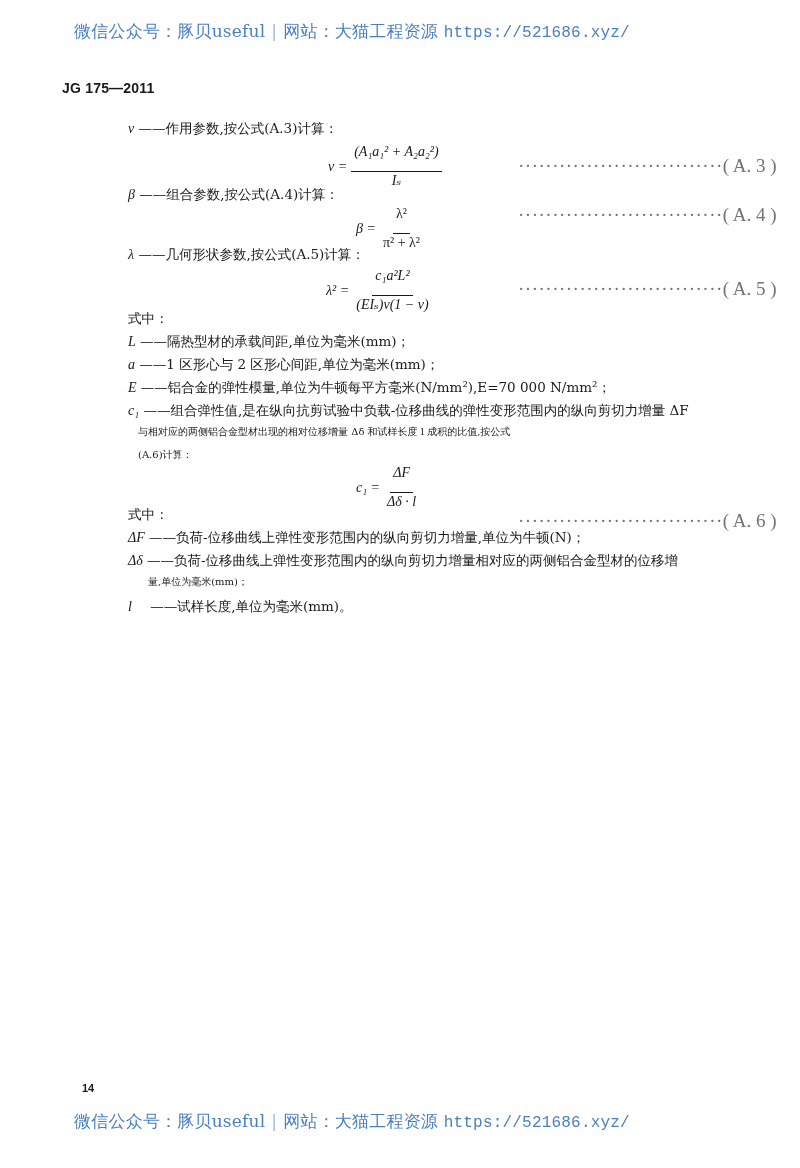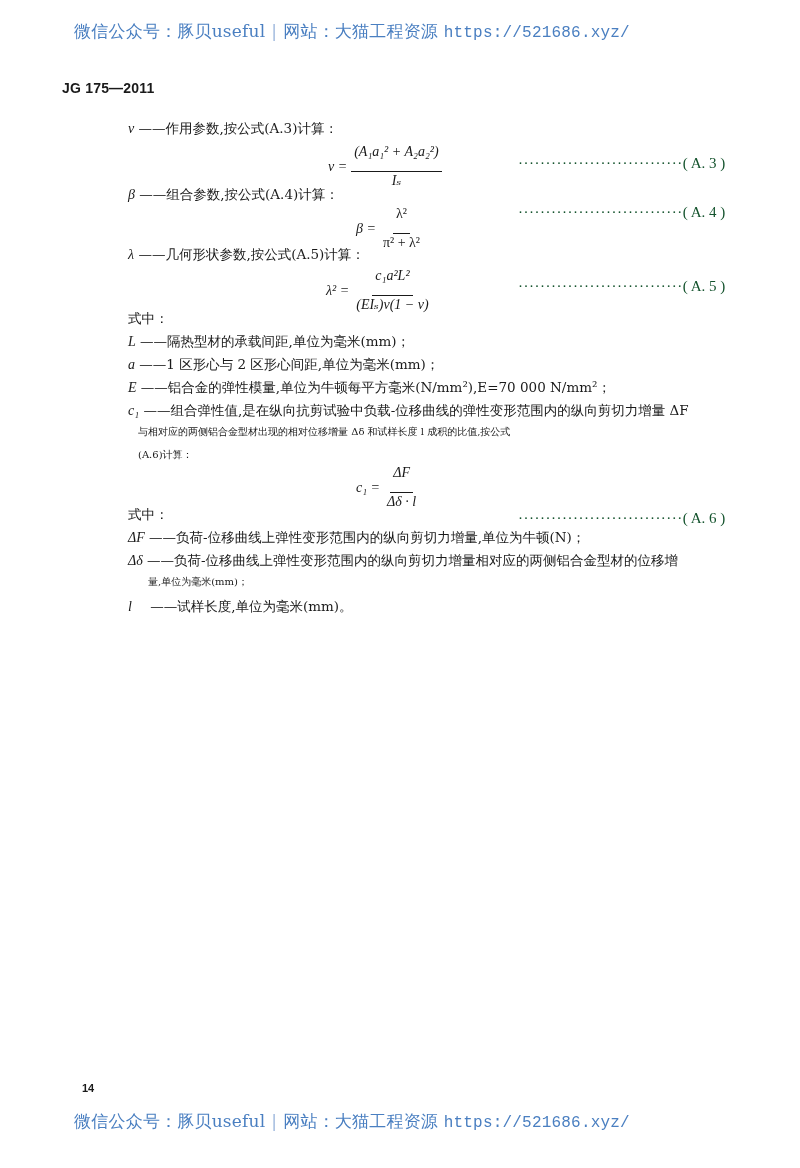--- a/index.html
+++ b/index.html
@@ -16,21 +16,21 @@
             font-weight: bold; font-size: 11px; }
   .line { position: absolute; font-size: 13.5px; white-space: nowrap; margin-left: 40px; }
   .sym { font-style: italic; font-family: "Liberation Serif", "DejaVu Serif", serif; font-size: 14px; }
   .formula { position: absolute; font-family: "Liberation Serif", "DejaVu Serif", serif; font-size: 14px;
              display: flex; align-items: center; white-space: nowrap; }
   .formula .lhs { font-style: italic; margin-right: 2px; }
   .frac { display: inline-flex; flex-direction: column; align-items: center; margin-left: 2px; }
   .frac .num { padding: 0 3px 11px; border-bottom: 1px solid #1a1a1a; line-height: 16px; }
   .frac .den { padding: 1px 3px 0; line-height: 16px; }
   .it { font-style: italic; }
-  .eqno { position: absolute; font-family: "Liberation Serif", serif; font-size: 15px; white-space: nowrap; color: #14532d; }
+  .eqno { position: absolute; font-family: "Liberation Serif", serif; font-size: 19px; white-space: nowrap; color: #737373; }
   .eqno .dots { letter-spacing: 0.5px; }
   .cont { position: absolute; font-size: 10px; white-space: nowrap; }
 </style>
 </head>
 <body>
 
 <div class="wm" style="top:20px;">
   <span>微信公众号：豚贝useful</span><span class="sep">|</span><span>网站：大猫工程资源</span>
   <span class="url">https://521686.xyz/</span>
 </div>

